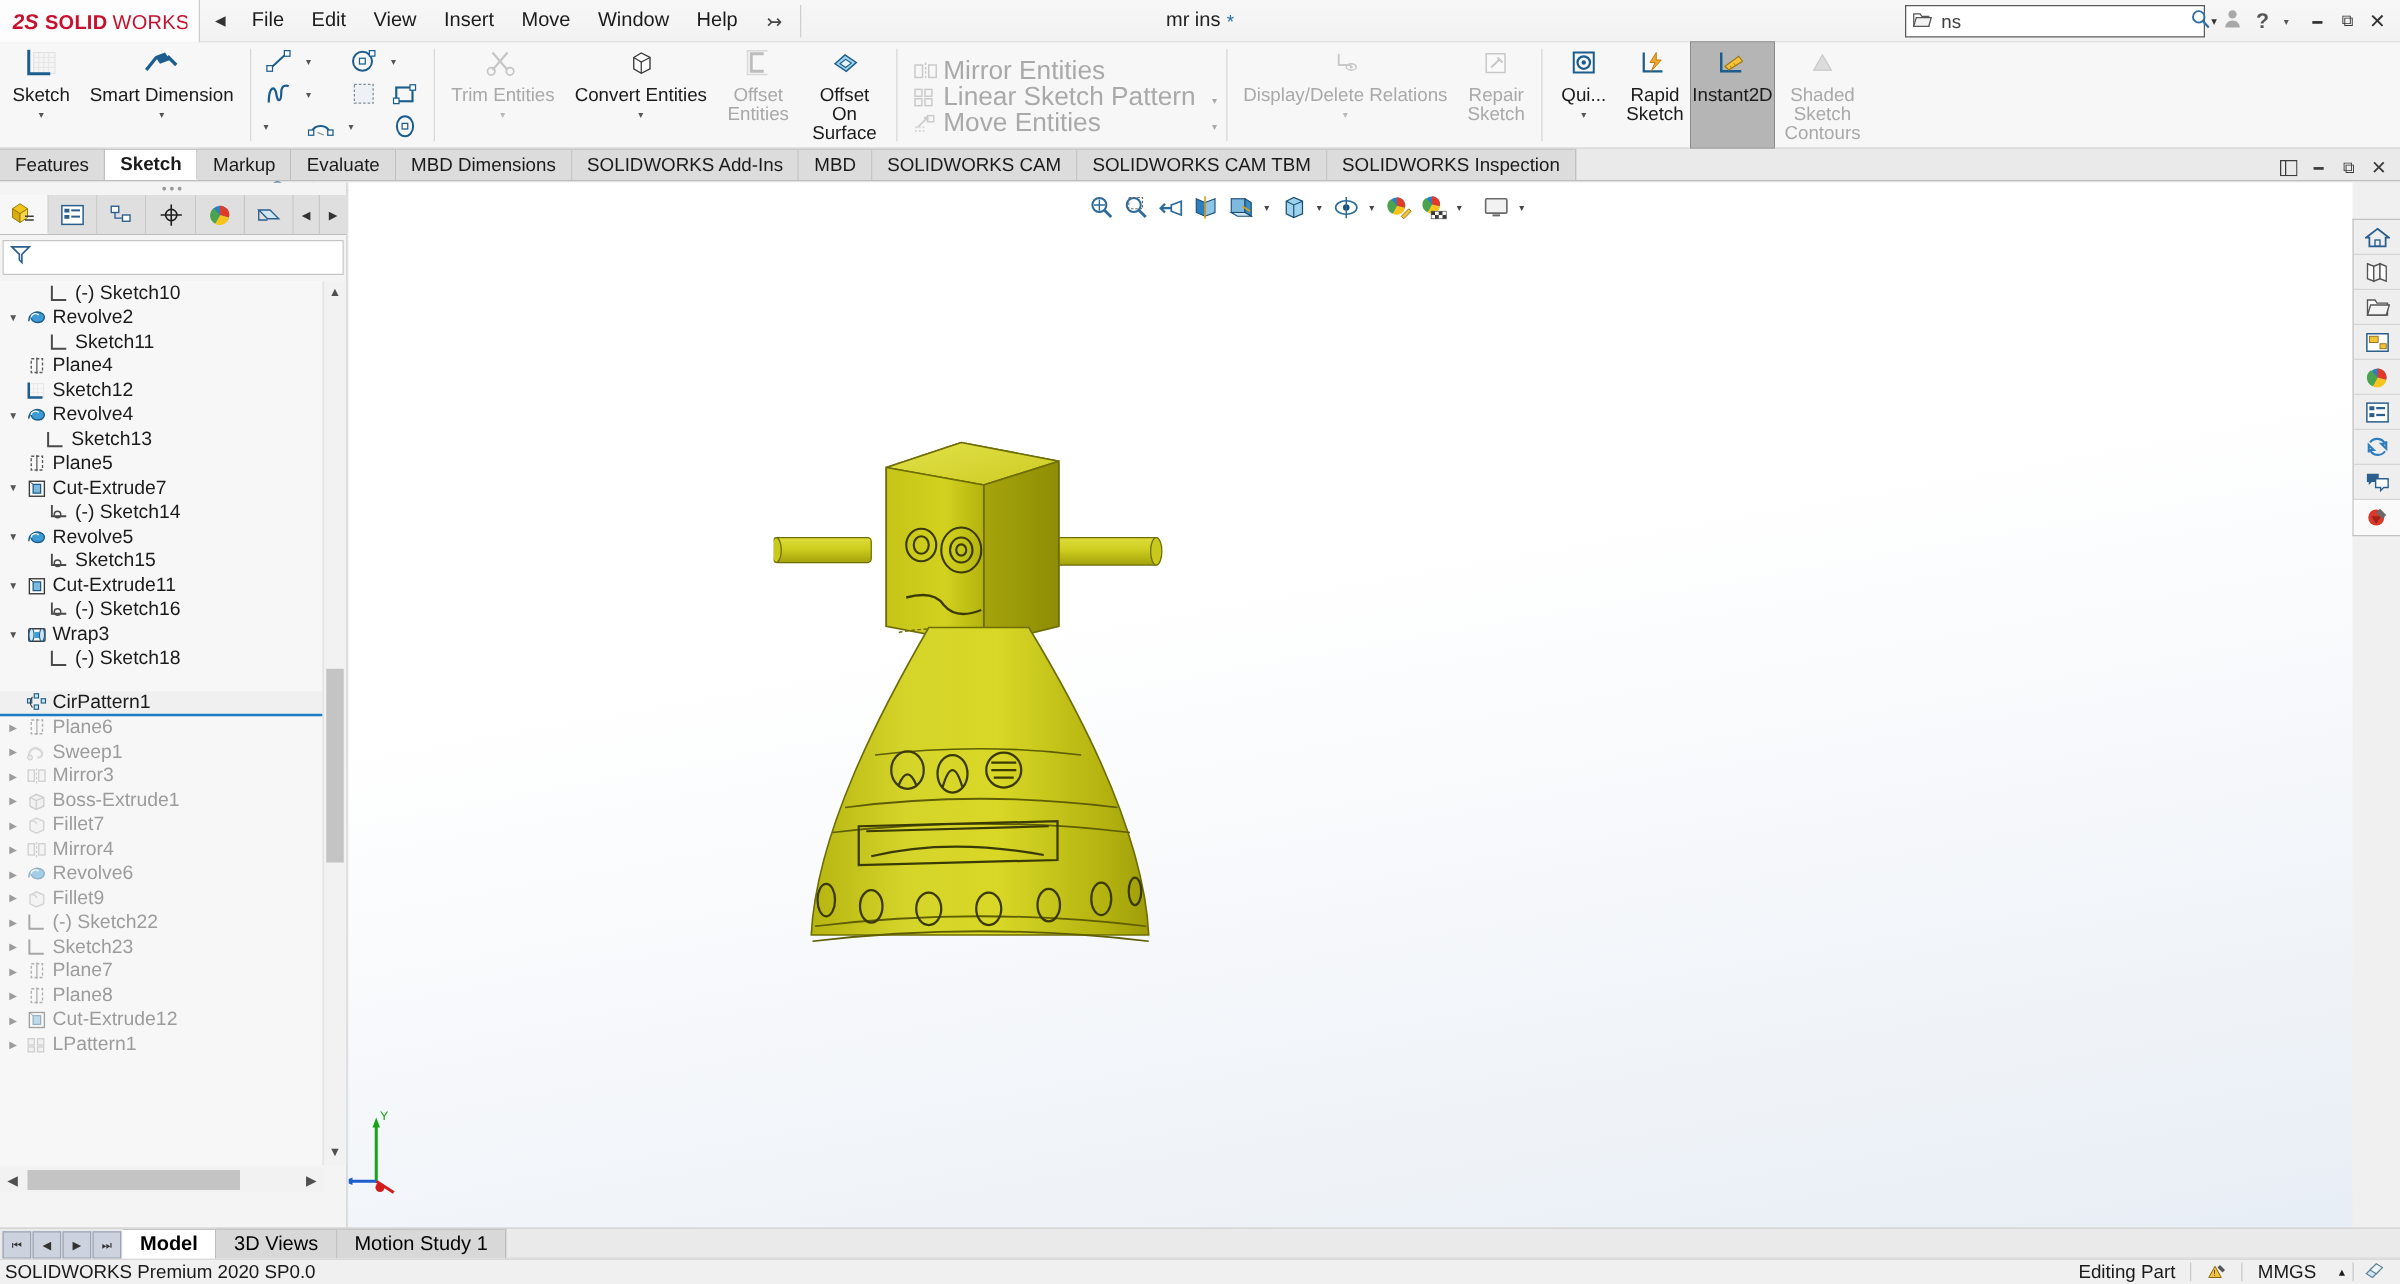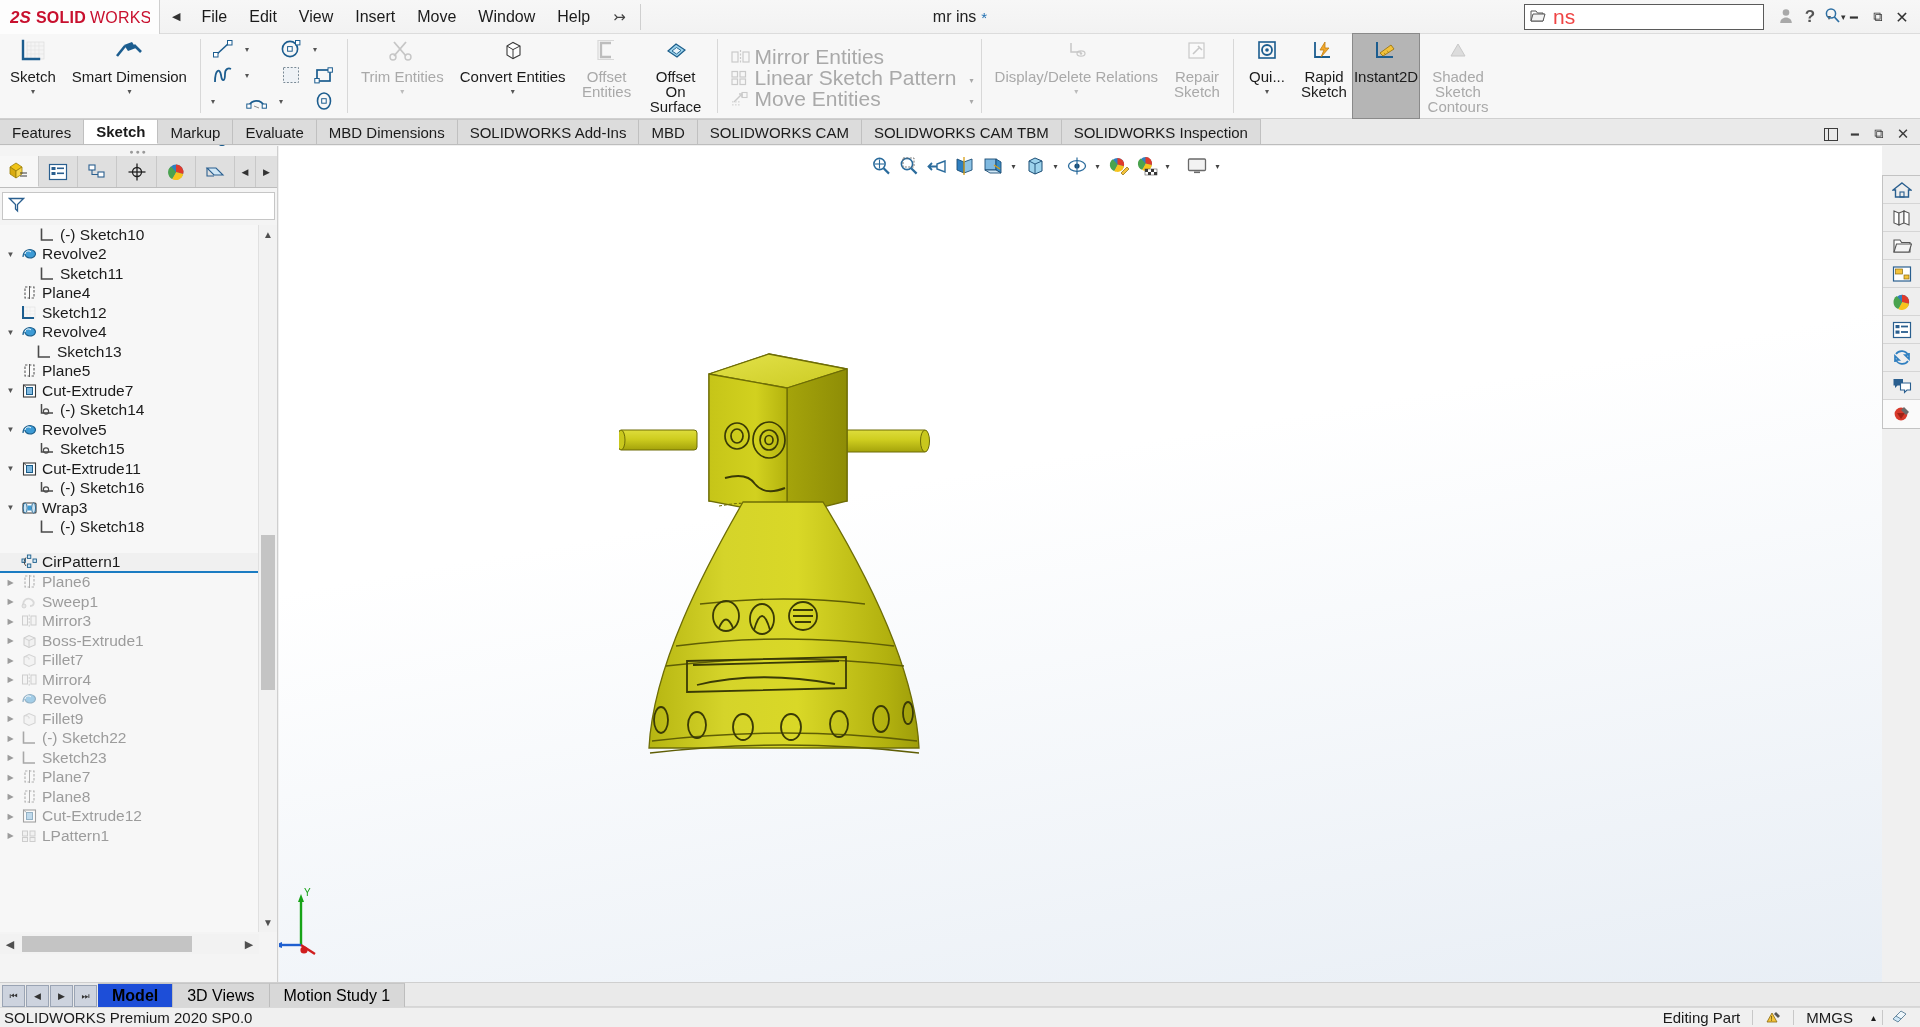--- a/index.html
+++ b/index.html
@@ -42,21 +42,21 @@
   .title-right {
     position:absolute; right:0; top:0; height:34px;
     display:flex; align-items:center; padding-right:6px;
   }
   .searchbox {
     width:240px; height:26px; background:#fff;
     border:1px solid #5a5a5a; display:flex; align-items:center;
     margin-right:10px; position:relative;
   }
   .sb-folder { padding:0 6px 0 5px; font-size:14px; color:#4a4a4a; }
-  .sb-text { flex:1; font-size:21px; color:#ef4444; border:none; outline:none; background:transparent; font-family:"Liberation Sans",sans-serif; padding:0; }
+  .sb-text { flex:1; font-size:15px; color:#404040; border:none; outline:none; background:transparent; font-family:"Liberation Sans",sans-serif; padding:0; }
   .sb-mag { width:24px; text-align:center; color:#2d6fa3; font-size:15px; }
   .sb-caret { width:14px; text-align:center; color:#333; font-size:9px; }
   .tb-icon { width:24px; text-align:center; color:#555; font-size:15px; cursor:pointer; }
   .tb-icon.win { font-size:13px; color:#333; }
   .tb-sep { width:6px; }
 
   
   .ribbon {
     position:absolute; left:0; top:34px; width:1920px; height:85px;
     background:#f7f7f7; border-bottom:1px solid #d0d0d0;
@@ -169,21 +169,21 @@
   .bottomtabs {
     position:absolute; left:0; bottom:20px; width:1920px; height:25px;
     background:#eaeaea; display:flex; align-items:flex-end; border-top:1px solid #cfcfcf;
   }
   .navbtns { display:flex; padding-left:2px; }
   .navbtn { width:23px; height:22px; background:#cdd3de; border:1px solid #9aa4b4;
             display:flex; align-items:center; justify-content:center; font-size:9px; color:#333;
             margin-right:1px; cursor:pointer;}
   .btab { height:24px; padding:0 14px; display:flex; align-items:center; font-size:16px;
           background:#d8d8d8; border-right:1px solid #bdbdbd; border-top:1px solid #c6c6c6; cursor:default;}
-  .btab.active { background:#1d4ed8; font-weight:bold; }
+  .btab.active { background:#ffffff; font-weight:bold; }
   .btabs-fill { flex:1; background:#eaeaea; border-top:1px solid #d6d6d6;}
 
   .statusbar {
     position:absolute; left:0; bottom:0; width:1920px; height:20px;
     background:#f0f0f0; display:flex; align-items:center;
     font-size:15px; color:#1b1b1b; border-top:1px solid #d9d9d9;
   }
   .sb-left { padding-left:4px; }
   .sb-right { margin-left:auto; display:flex; align-items:center; padding-right:4px; gap:0; }
   .sb-cell { padding:0 12px; display:flex; align-items:center; height:20px; }

